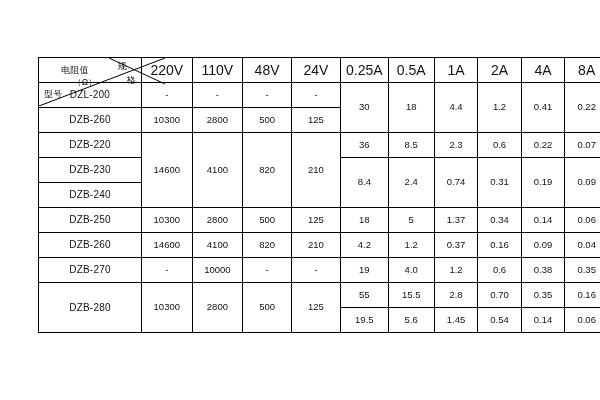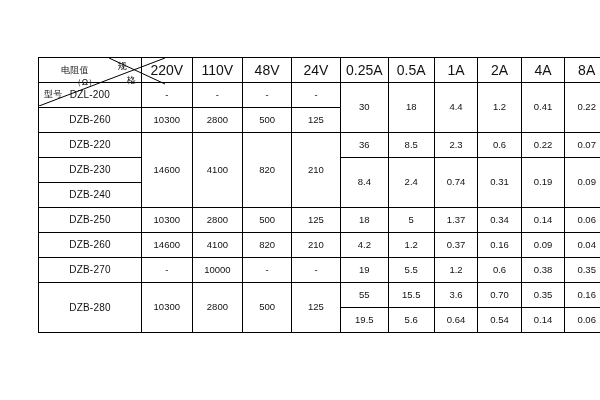--- a/index.html
+++ b/index.html
@@ -214,45 +214,45 @@
         <td class="cur-col">0.04</td>
       </tr>
 
       <tr>
         <td class="model-col model-name">DZB-270</td>
         <td class="volt-col">-</td>
         <td class="volt-col">10000</td>
         <td class="volt-col">-</td>
         <td class="volt-col">-</td>
         <td class="cur-col">19</td>
-        <td class="cur-col">5.5</td>
+        <td class="cur-col">4.0</td>
         <td class="cur-col">1.2</td>
         <td class="cur-col">0.6</td>
         <td class="cur-col">0.38</td>
         <td class="cur-col">0.35</td>
       </tr>
 
       <tr>
         <td class="model-col model-name" rowspan="2">DZB-280</td>
         <td class="volt-col" rowspan="2">10300</td>
         <td class="volt-col" rowspan="2">2800</td>
         <td class="volt-col" rowspan="2">500</td>
         <td class="volt-col" rowspan="2">125</td>
         <td class="cur-col">55</td>
         <td class="cur-col">15.5</td>
-        <td class="cur-col">3.6</td>
+        <td class="cur-col">2.8</td>
         <td class="cur-col">0.70</td>
         <td class="cur-col">0.35</td>
         <td class="cur-col">0.16</td>
       </tr>
 
       <tr>
         <td class="cur-col">19.5</td>
         <td class="cur-col">5.6</td>
-        <td class="cur-col">0.64</td>
+        <td class="cur-col">1.45</td>
         <td class="cur-col">0.54</td>
         <td class="cur-col">0.14</td>
         <td class="cur-col">0.06</td>
       </tr>
 
     </tbody>
   </table>
 </div>
 
 </body></html>

